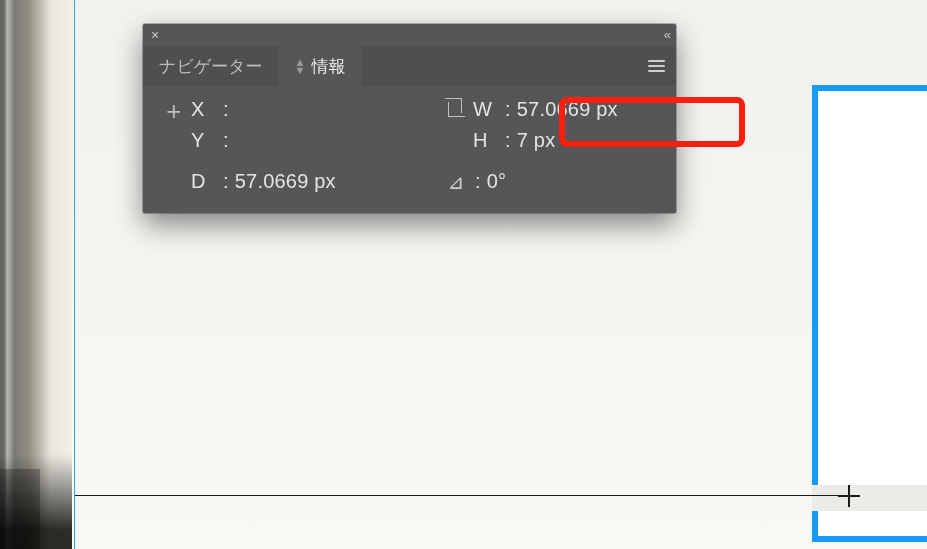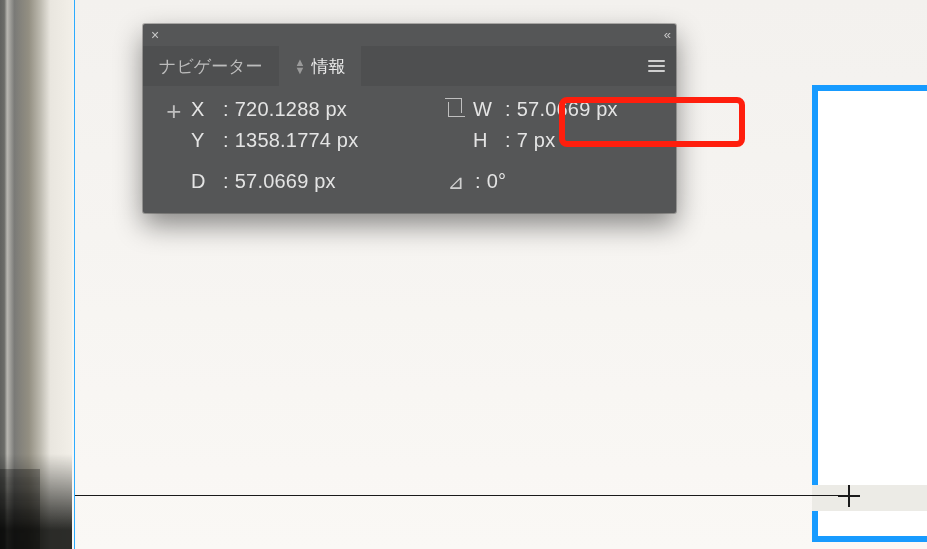--- a/index.html
+++ b/index.html
@@ -104,26 +104,24 @@
 
     <div class="panel-body">
       <div class="row">
         <div class="icon-cell">
             <span class="plus">+</span>
           </div>
         <div class="col-xy">
           <div class="kv">
             <span class="k">X</span>
               <span class="colon">:</span>
-            <span>720.1288 px</span>
           </div>
           <div class="kv">
             <span class="k">Y</span>
               <span class="colon">:</span>
-            <span>1358.1774 px</span>
           </div>
         </div>
         <div class="icon-cell">
             <span class="dim-icon"></span>
           </div>
         <div class="col-wh">
           <div class="kv">
             <span class="k">W</span>
               <span class="colon">:</span>
             <span>57.0669 px</span>

